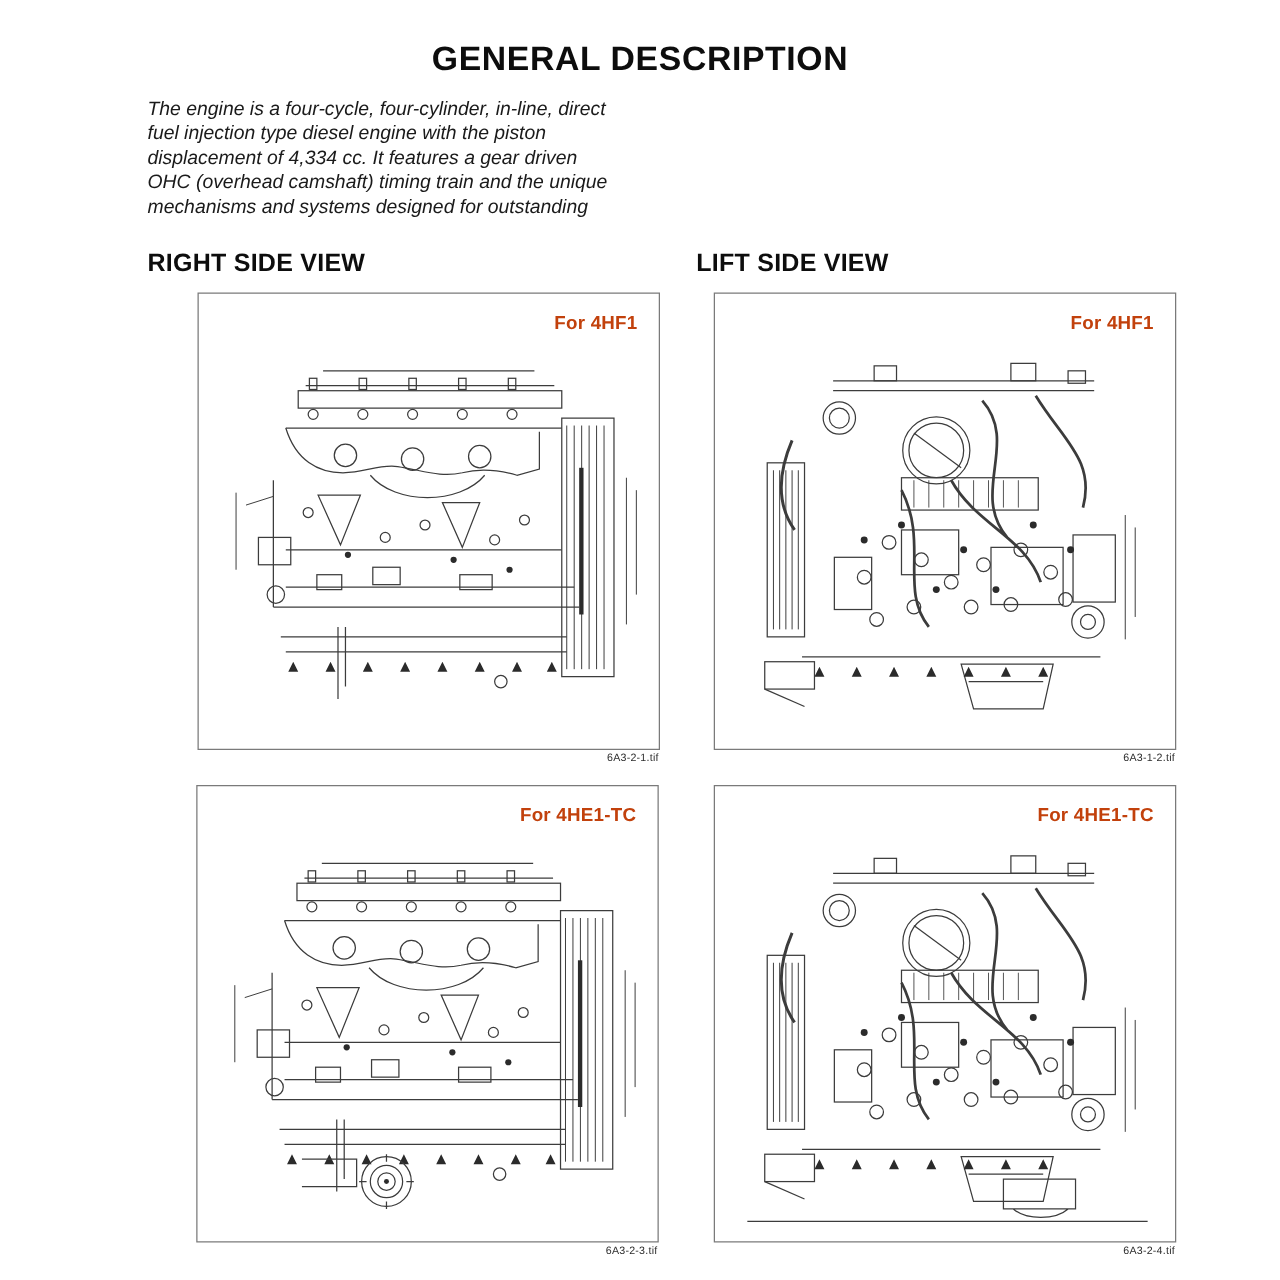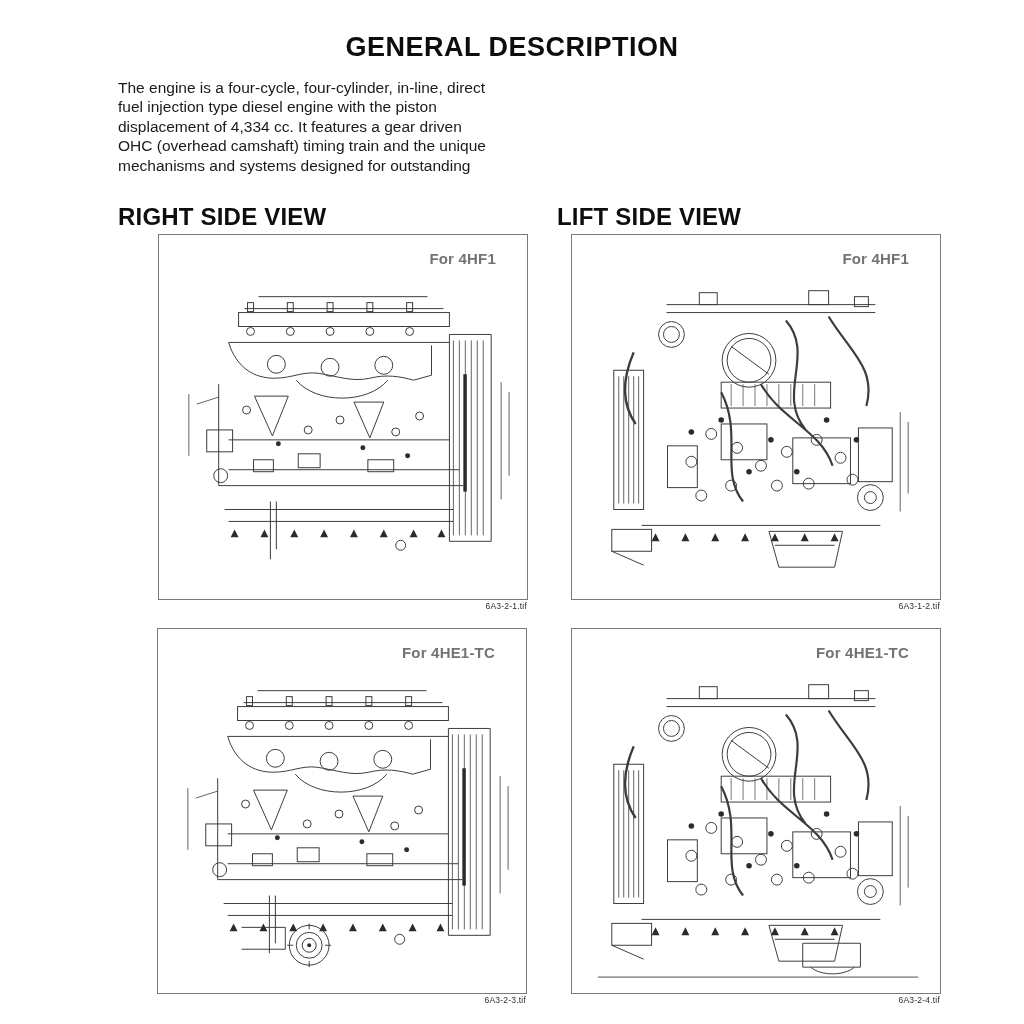--- a/index.html
+++ b/index.html
@@ -6,41 +6,41 @@
   .page{
     position:relative;width:1024px;height:1024px;background:#ffffff;
     font-family:"Liberation Sans", sans-serif;color:#161616;overflow:hidden;
   }
   .title{
     position:absolute;top:14px;left:0;width:1024px;text-align:center;
     font-size:27px;font-weight:bold;letter-spacing:0.5px;color:#0d0d0d;
   }
   .col{
     position:absolute;top:62px;width:379px;
-    font-size:15.5px;line-height:1.26;color:#1a1a1a;text-align:left;
+    font-size:15.5px;line-height:1.26;color:#1a1a1a;text-align:left;font-style:italic;
   }
   .col.left{left:118px;}
   .col.right{left:531px;}
   .sec-heading{
-    position:absolute;top:183px;font-size:24px;font-weight:bold;color:#0d0d0d;letter-spacing:0.2px;
+    position:absolute;top:183px;font-size:20px;font-weight:bold;color:#0d0d0d;letter-spacing:0.2px;
   }
   .sec-heading.left{left:118px;}
   .sec-heading.right{left:557px;}
   .panel{position:absolute;width:370px;height:366px;}
   .panel.p1{left:118px;top:218px;}
   .panel.p2{left:531px;top:218px;}
   .panel.p3{left:117px;top:612px;}
   .panel.p4{left:531px;top:612px;}
   .panel-box{
     position:absolute;left:0;top:0;width:100%;height:100%;
     border:1.2px solid #7a7a7a;background:#ffffff;box-sizing:border-box;
   }
   .panel-label{
-    position:absolute;top:15px;right:31px;
-    font-size:15px;font-weight:bold;color:#737373;letter-spacing:0.2px;z-index:2;
+    position:absolute;top:15px;right:17px;
+    font-size:15px;font-weight:bold;color:#c2410c;letter-spacing:0.2px;z-index:2;
   }
   .panel-caption{
     position:absolute;top:100%;margin-top:1px;right:1px;
     font-size:8.5px;color:#2d2d2d;letter-spacing:0.2px;text-align:center;
   }
   .art{position:absolute;left:0;top:0;width:100%;height:100%;}
   .hiddefs{position:absolute;width:0;height:0;overflow:hidden;}
 </style>
 </head>
 <body>

